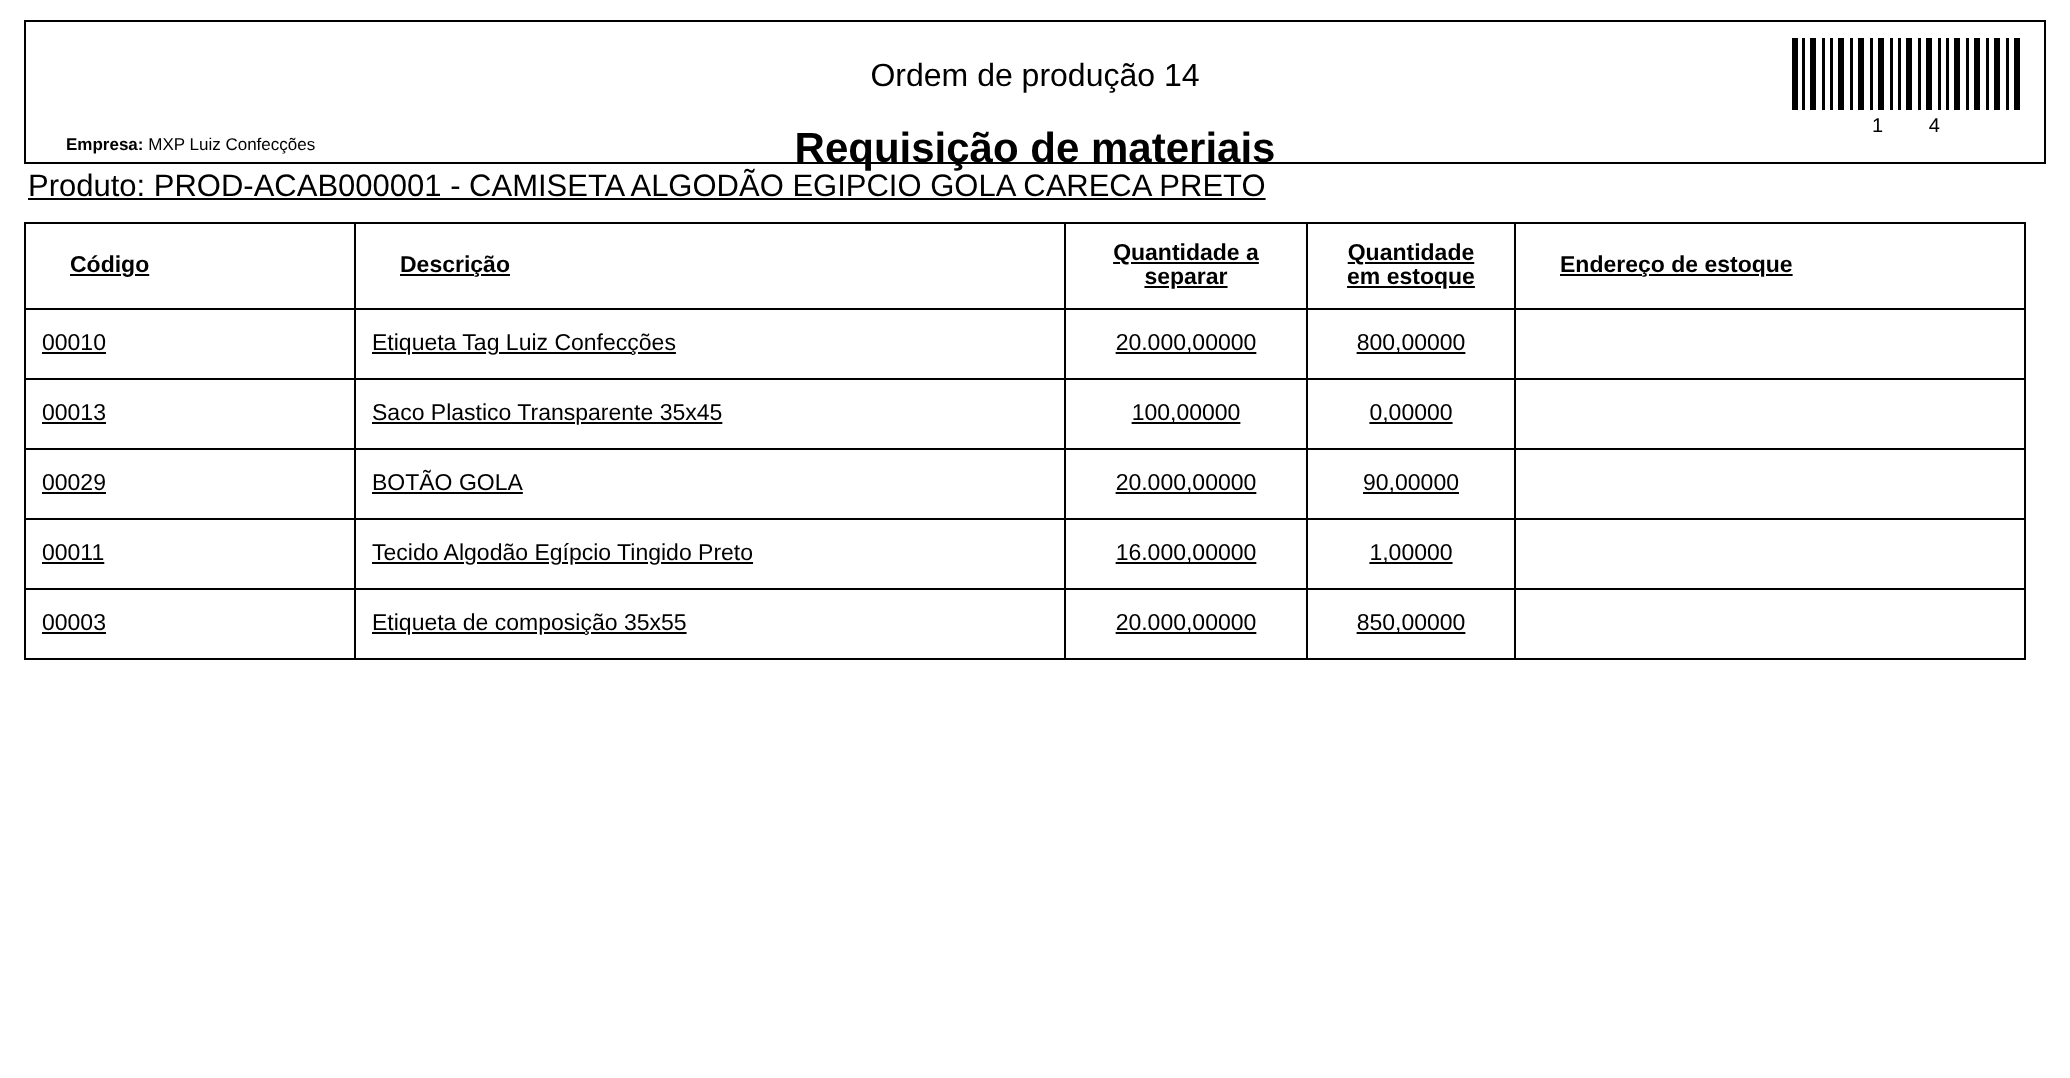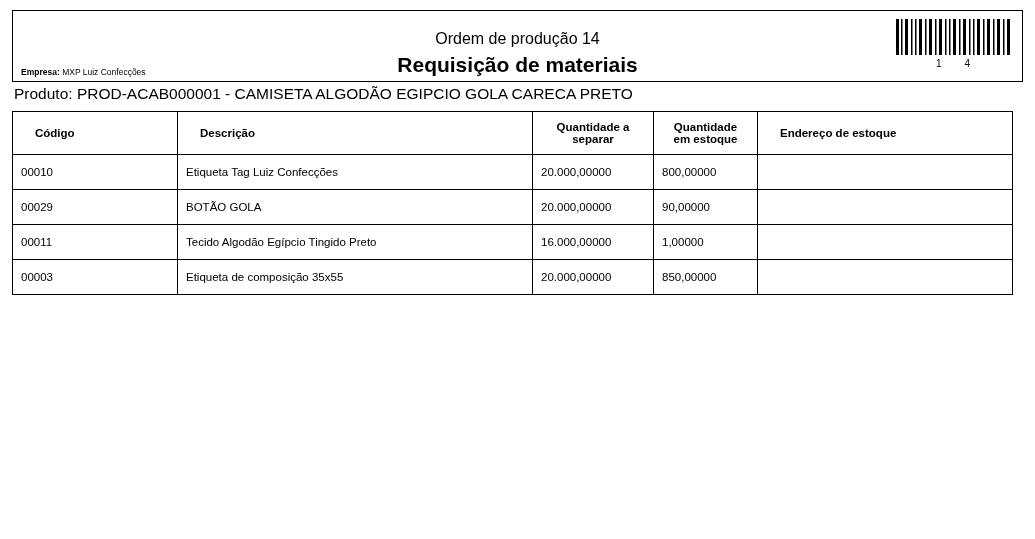--- a/index.html
+++ b/index.html
@@ -13,20 +13,21 @@
     font-family: "Liberation Sans", sans-serif;
     color: #000000;
     overflow: hidden;
   }
   .page {
     position: relative;
     width: 1035px;
     height: 414px;
     box-sizing: border-box;
     padding: 10px 12px 0 12px;
+    text-decoration: underline;
   }
   
   .header-box {
     position: relative;
     border: 1px solid #000;
     height: 72px;
     box-sizing: border-box;
     display: block;
   }
   .header-titles {
@@ -38,25 +39,25 @@
   }
   .header-line1 {
     font-size: 16px;
     line-height: 19px;
     font-weight: normal;
   }
   .header-line2 {
     font-size: 21px;
     line-height: 26px;
     font-weight: bold;
-    margin-top: 4px;
+    margin-top: 14px;
   }
   .company {
     position: absolute;
-    left: 8px;
+    left: 20px;
     bottom: 3px;
     font-size: 8.5px;
     line-height: 11px;
     white-space: nowrap;
   }
   .company .company-label {
     font-weight: bold;
   }
   .barcode-wrap {
     position: absolute;
@@ -110,21 +111,21 @@
   }
   table.materials thead th.center {
     text-align: center;
     border-radius: 10px;
   }
   table.materials tbody td {
     height: 30px;
     padding: 2px 8px;
   }
   td.num, th.num {
-    text-align: left;
+    text-align: center;
   }
   .col-codigo { width: 165px; }
   .col-desc { width: 355px; }
   .col-sep { width: 121px; }
   .col-est { width: 104px; }
   .col-ender { width: 255px; }
 </style>
 </head>
 <body>
 
@@ -201,20 +202,27 @@
     </thead>
     <tbody>
       <tr>
         <td>00010</td>
         <td>Etiqueta Tag Luiz Confecções</td>
         <td class="num">20.000,00000</td>
         <td class="num">800,00000</td>
         <td></td>
       </tr>
       <tr>
+        <td>00013</td>
+        <td>Saco Plastico Transparente 35x45</td>
+        <td class="num">100,00000</td>
+        <td class="num">0,00000</td>
+        <td></td>
+      </tr>
+      <tr>
         <td>00029</td>
         <td>BOTÃO GOLA</td>
         <td class="num">20.000,00000</td>
         <td class="num">90,00000</td>
         <td></td>
       </tr>
       <tr>
         <td>00011</td>
         <td>Tecido Algodão Egípcio Tingido Preto</td>
         <td class="num">16.000,00000</td>

